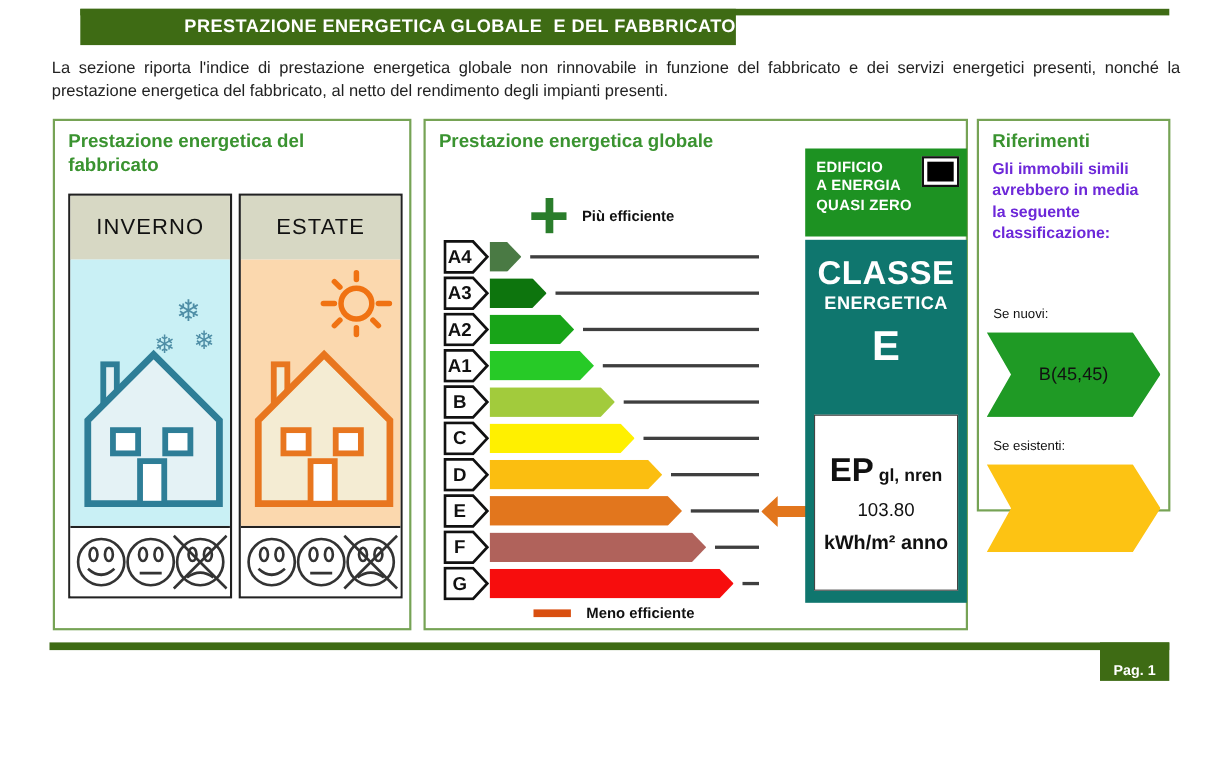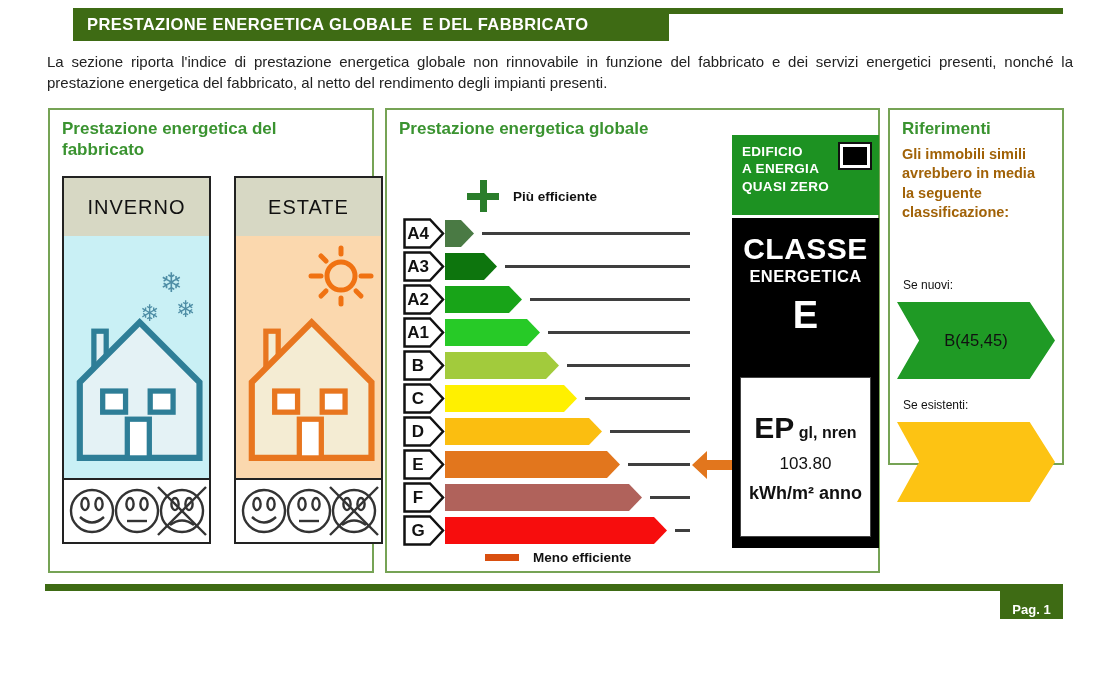--- a/index.html
+++ b/index.html
@@ -2,47 +2,47 @@
 <html><head>
 <meta charset="utf-8">
 <style>
   html,body{margin:0;padding:0;background:#fff;}
   body{font-family:"Liberation Sans", sans-serif; color:#1a1a1a;}
   .page{position:relative;width:1117px;height:695px;background:#fff;overflow:hidden;}
 
   
   .top-rule{position:absolute;left:73px;top:8px;width:990px;height:6px;background:#3e6b14;}
   .title-box{position:absolute;left:73px;top:8px;width:596px;height:33px;background:#3e6b14;
-             display:flex;align-items:center;padding-left:14px;box-sizing:border-box;}
+             display:flex;align-items:center;padding-left:14px;box-sizing:border-box;justify-content:flex-end;}
   .title-box span{color:#fff;font-weight:bold;font-size:16.5px;letter-spacing:.4px;white-space:pre;}
   .description{position:absolute;left:47px;top:52px;width:1026px;font-size:15px;line-height:1.38;
                color:#222;text-align:justify;}
 
   
   .panel{position:absolute;top:108px;background:#fff;border:2px solid #76a355;box-sizing:border-box;}
   .panel-left{left:48px;width:326px;height:465px;}
   .panel-mid{left:385px;width:495px;height:465px;}
   .panel-right{left:888px;width:176px;height:357px;}
   .panel-title{color:#3a9330;font-weight:bold;font-size:17px;line-height:1.25;margin:8px 12px 0 12px;}
 
   
-  .season-cols{position:absolute;left:12px;top:66px;display:flex;gap:23px;}
+  .season-cols{position:absolute;left:12px;top:66px;display:flex;gap:6px;}
   .season{width:149px;border:2px solid #222;box-sizing:border-box;background:#fff;}
   .season-header{height:58px;display:flex;align-items:center;justify-content:center;
                  font-size:20px;letter-spacing:1px;color:#111;background:#d7d8c4;}
   .season-body{position:relative;height:242px;}
   .body-winter{background:#c9f0f5;}
   .body-summer{background:#fbd8ae;}
   .house-svg{position:absolute;left:50%;transform:translateX(-50%);bottom:8px;}
   .snow{position:absolute;color:#4f8ea6;line-height:1;}
   .smiley-strip{height:62px;background:#fff;border-top:2px solid #222;
                 display:flex;align-items:center;justify-content:center;}
 
   
-  .more-eff{position:absolute;left:80px;top:70px;display:flex;align-items:center;gap:14px;}
+  .more-eff{position:absolute;left:96px;top:70px;display:flex;align-items:center;gap:14px;}
   .plus-icon{position:relative;width:32px;height:32px;}
   .plus-icon::before{content:"";position:absolute;left:0;top:13px;width:32px;height:7px;background:#2a7d2b;}
   .plus-icon::after{content:"";position:absolute;left:13px;top:0;width:7px;height:32px;background:#2a7d2b;}
   .eff-label{font-weight:bold;font-size:13.5px;color:#111;}
   .scale{position:absolute;left:16px;top:108px;width:470px;}
   .row{position:relative;height:33px;}
   .tag{position:absolute;left:0;top:0;width:42px;height:31px;}
   .tag svg{position:absolute;left:0;top:0;}
   .tag polygon{fill:#fff;stroke:#111;stroke-width:2.5;}
   .tag .letter{position:absolute;left:0;top:0;width:30px;height:31px;display:flex;align-items:center;
@@ -61,34 +61,34 @@
   .pointer-arrow{position:absolute;left:305px;top:341px;width:44px;height:28px;background:#e2761d;
      clip-path:polygon(0 50%,15px 0,15px 32%,100% 32%,100% 68%,15px 68%,15px 100%);}
 
   
   .nzeb-block{position:absolute;left:345px;top:25px;width:147px;}
   .nzeb-green{position:relative;background:#1d9222;height:80px;box-sizing:border-box;padding:8px 0 0 10px;}
   .nzeb-green div{color:#fff;font-weight:bold;font-size:13.5px;line-height:1.28;letter-spacing:.3px;}
   .nzeb-checkbox{position:absolute;top:7px;right:7px;width:34px;height:28px;border:2px solid #111;
                  background:#fff;box-sizing:border-box;padding:3px;}
   .nzeb-checkbox .fill{width:100%;height:100%;background:#000;}
-  .classe-box{position:relative;background:#000000;height:330px;margin-top:3px;text-align:center;color:#fff;}
+  .classe-box{position:relative;background:#0f766e;height:330px;margin-top:3px;text-align:center;color:#fff;}
   .classe-word{font-weight:bold;font-size:30px;letter-spacing:.5px;padding-top:14px;}
   .classe-word2{font-weight:bold;font-size:16.5px;letter-spacing:.4px;margin-top:1px;}
   .classe-value{font-weight:bold;font-size:38px;margin-top:8px;}
   .ep-box{position:absolute;left:8px;right:8px;top:159px;height:158px;background:#fff;border:1px solid #444;
           display:flex;flex-direction:column;align-items:center;justify-content:center;gap:9px;color:#111;}
   .ep-line1{font-weight:bold;}
   .ep-line1 .ep-main{font-size:30px;}
   .ep-line1 .ep-sub{font-size:16px;}
   .ep-value{font-size:17px;}
   .ep-unit{font-weight:bold;font-size:18px;}
 
   
-  .rif-text{color:#a16207;font-weight:bold;font-size:14.5px;line-height:1.32;margin:6px 12px 0 12px;}
+  .rif-text{color:#6d28d9;font-weight:bold;font-size:14.5px;line-height:1.32;margin:6px 12px 0 12px;}
   .rif-label{position:absolute;left:13px;font-size:12px;color:#111;}
   .ref-arrow{position:absolute;left:7px;width:158px;
      clip-path:polygon(0 0,84% 0,100% 50%,84% 100%,0 100%,14% 50%);
      display:flex;align-items:center;justify-content:center;font-size:16.5px;color:#111;}
   .ref-new{top:192px;height:77px;background:#1f9a25;}
   .ref-exist{top:312px;height:80px;background:#fdc313;}
 
   
   .bottom-rule{position:absolute;left:45px;top:584px;width:1018px;height:7px;background:#3e6b14;}
   .pag-box{position:absolute;left:1000px;top:584px;width:63px;height:35px;background:#3e6b14;

